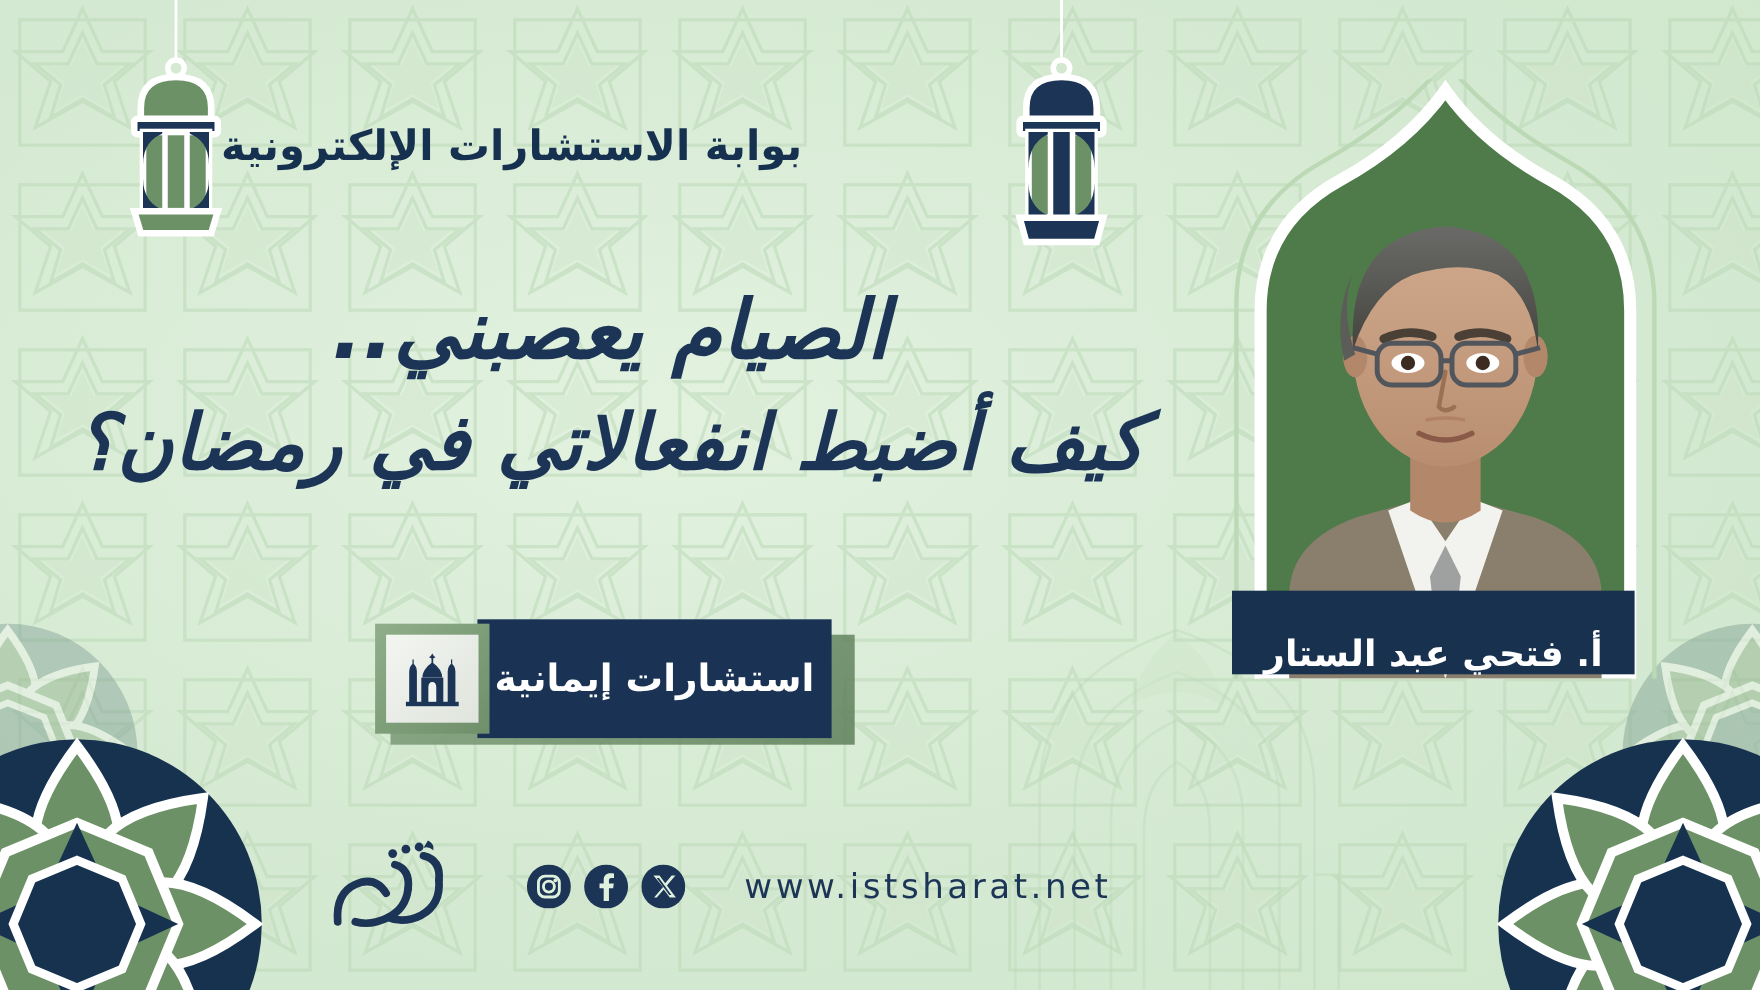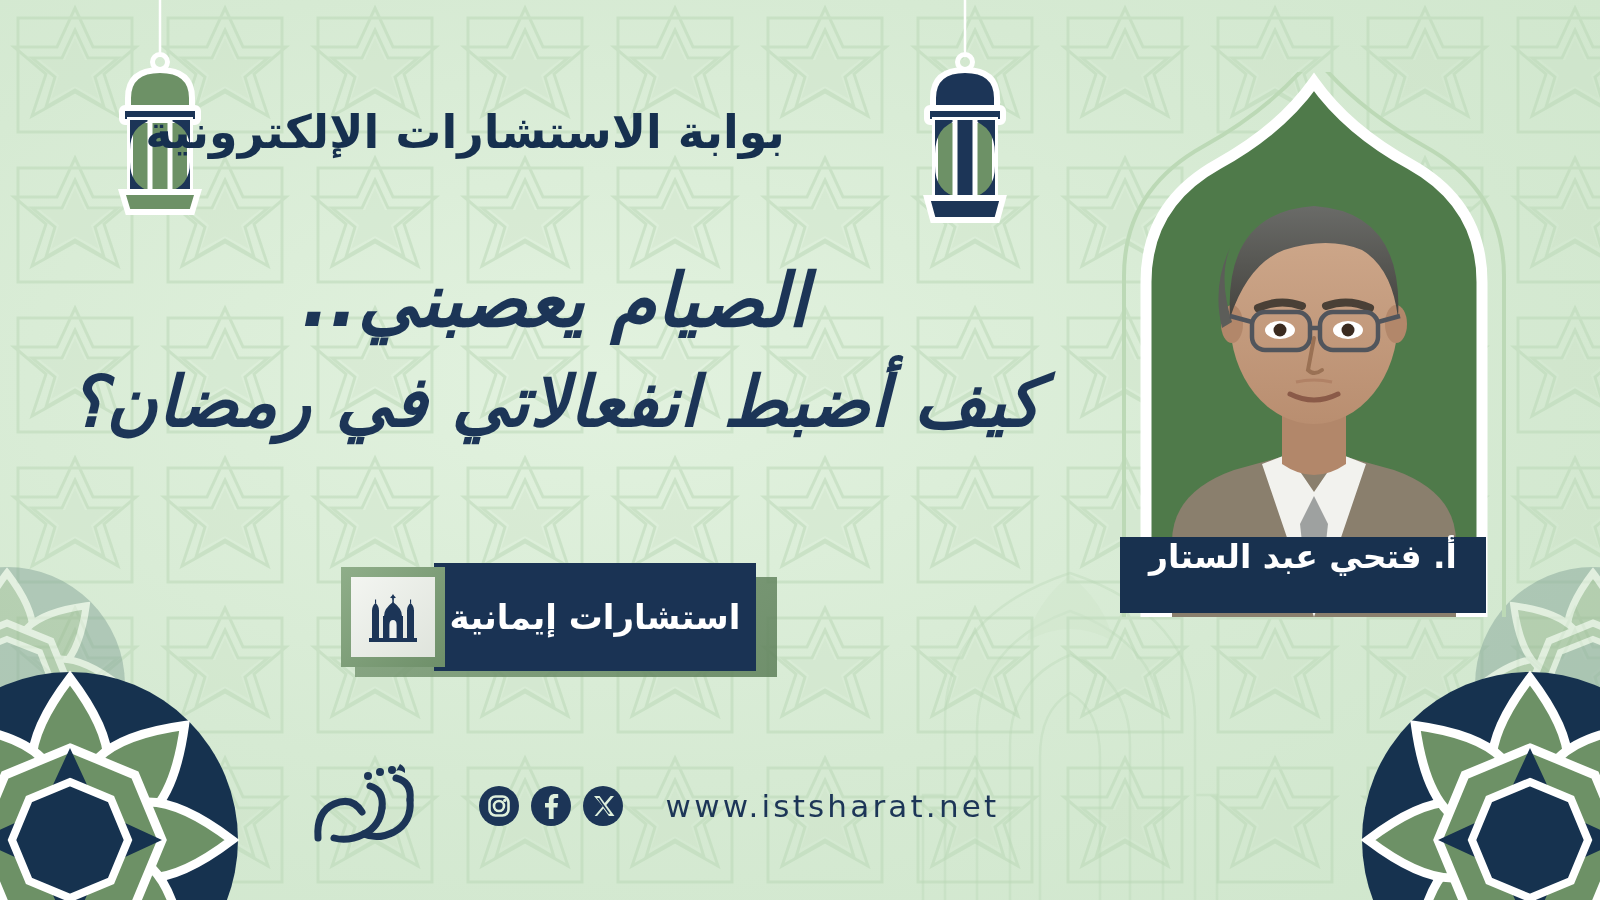--- a/index.html
+++ b/index.html
@@ -33,21 +33,21 @@
   .rosette.br-main{right:-110px;top:660px;width:360px;height:360px;}
 
   
   .lantern{position:absolute;top:0;pointer-events:none;}
   .lantern.l1{left:100px;width:120px;height:220px;}
   .lantern.l2{left:905px;width:120px;height:230px;}
   .brand-fallback{
     position:absolute;left:195px;top:62px;width:540px;height:140px;
     display:flex;align-items:center;justify-content:center;
     direction:rtl;color:#16304f;
-    font-size:46px;font-weight:bold;letter-spacing:0;
+    font-size:38px;font-weight:bold;letter-spacing:0;
     white-space:nowrap;
   }
 
   
   .headline{
     position:absolute;left:60px;top:255px;width:990px;
     direction:rtl;text-align:center;color:#1c3557;font-style:italic;
   }
   .headline .line1{
     font-size:74px;font-weight:bold;line-height:1.22;white-space:nowrap;
@@ -83,31 +83,31 @@
   .cat-text-fallback{
     position:absolute;inset:0;display:flex;align-items:center;justify-content:center;
     direction:rtl;color:#ffffff;font-size:34px;font-weight:bold;white-space:nowrap;
   }
 
   
   .portrait-wrap{position:absolute;left:1112px;top:72px;width:404px;height:545px;}
   .portrait-outer-arch{position:absolute;inset:0;}
   .nameplate{
     position:absolute;left:1120px;top:537px;width:366px;height:76px;
-    background:#18314f;display:flex;align-items:flex-start;justify-content:center;
+    background:#18314f;display:flex;align-items:flex-end;justify-content:center;
     direction:rtl;
   }
   .nameplate span{
     color:#ffffff;font-size:33px;font-weight:bold;white-space:nowrap;letter-spacing:.5px;
   }
 
   
   .footer{
     position:absolute;left:0;top:752px;width:1307px;height:108px;
-    display:flex;align-items:center;justify-content:center;gap:1px;
+    display:flex;align-items:center;justify-content:center;gap:12px;
   }
   .footer-logo{width:130px;height:92px;margin-left:0;margin-right:40px;}
   .social-row{display:flex;align-items:center;gap:12px;}
   .social-ico{width:40px;height:40px;display:block;}
   .site-url{
     margin-left:42px;color:#1c3557;font-size:31px;letter-spacing:3.2px;
     font-family:"DejaVu Sans","Liberation Sans",sans-serif;white-space:nowrap;
   }
 </style>
 </head>

